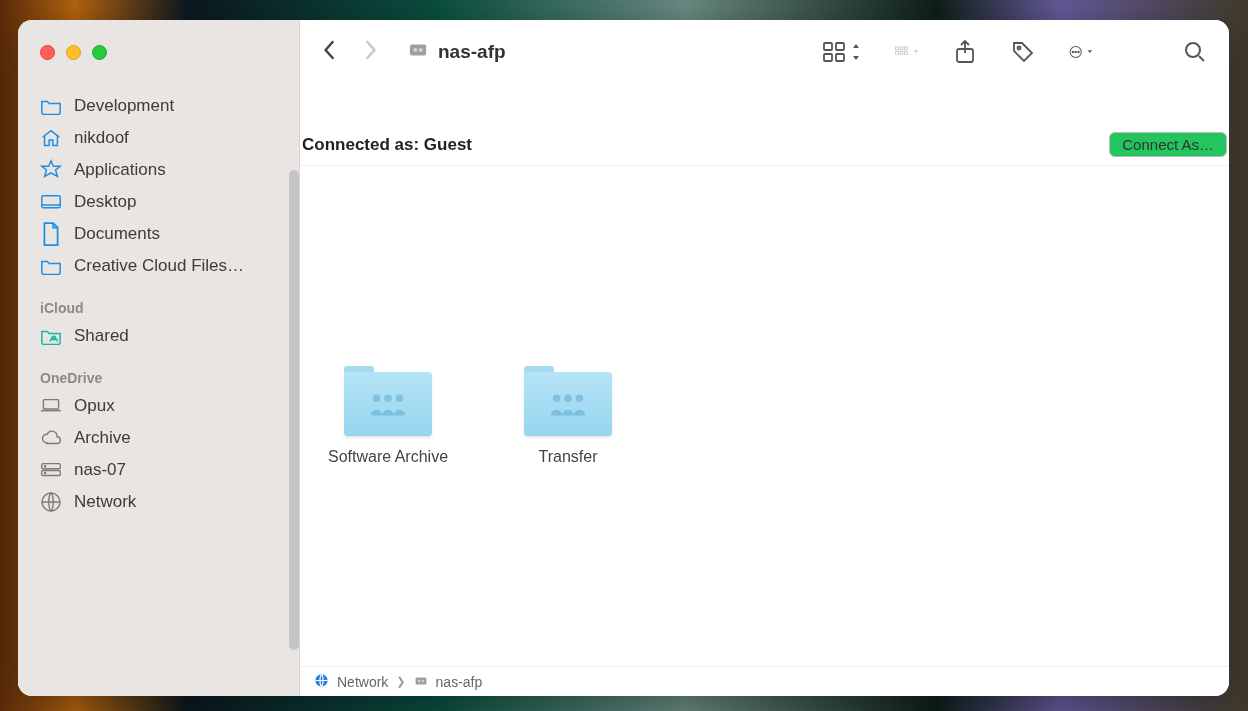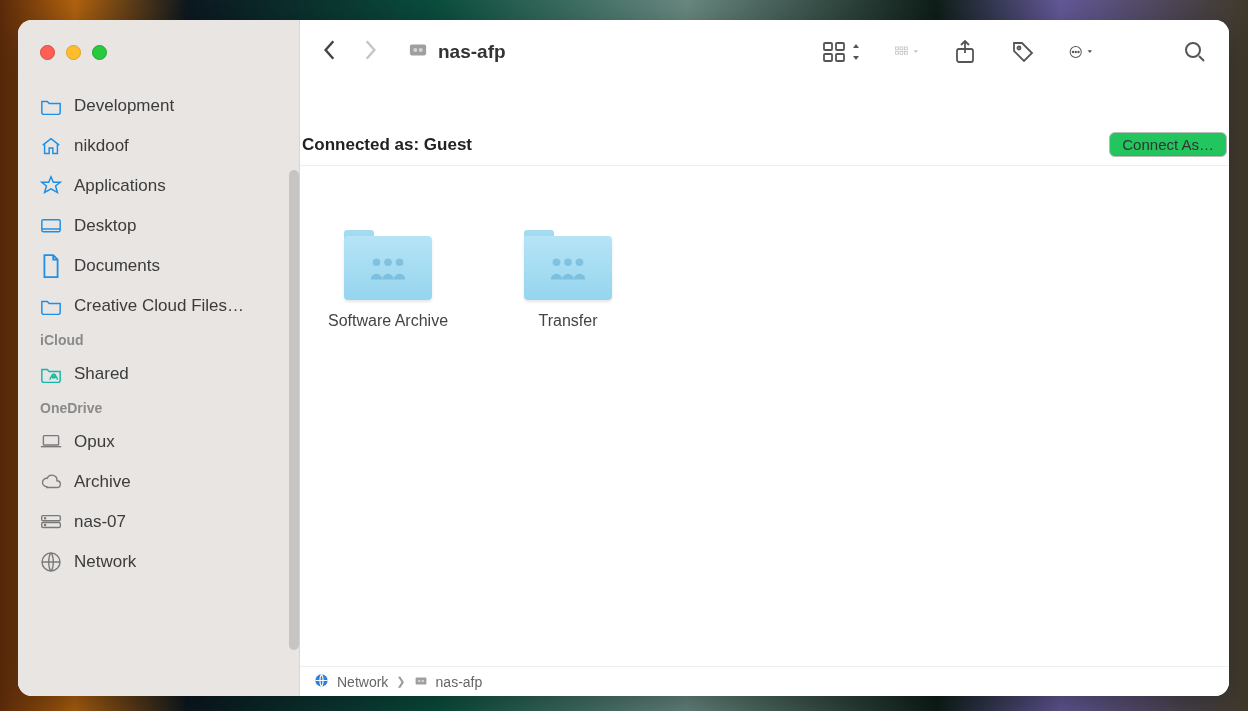--- a/index.html
+++ b/index.html
@@ -50,28 +50,28 @@
     flex: 1;
     overflow: hidden;
     padding: 0 12px 10px 20px;
     margin-top: 0px;
     position: relative;
   }
   .section-label {
     color: #8a8a8a;
     font-size: 14px;
     font-weight: 600;
-    margin: 4px 0 6px 2px;
+    margin: 20px 0 6px 2px;
   }
   .side-item {
     display: flex;
     align-items: flex-end;
     gap: 12px;
     padding: 4px 2px;
-    margin: 12px 0;
+    margin: 4px 0;
     font-size: 17px;
     color: #3c3c3c;
     cursor: default;
     white-space: nowrap;
     overflow: hidden;
     text-overflow: ellipsis;
   }
   .side-item svg { flex-shrink: 0; }
   .scrollbar {
     position: absolute;
@@ -118,21 +118,21 @@
     font-size:15px; color:#333;
     background:#22c55e; border:1px solid #bdbdbd;
     border-radius:6px; padding:3px 12px;
     box-shadow: inset 0 -1px 0 rgba(0,0,0,0.03);
   }
   .content {
     flex:1;
     padding: 24px 20px;
     display:flex;
     gap: 44px;
-    align-items:flex-start;
+    align-items:center;
   }
   .folder {
     width: 136px;
     text-align:center;
   }
   .folder-icon {
     width: 88px; height: 70px;
     margin: 0 auto 12px;
     position: relative;
   }

